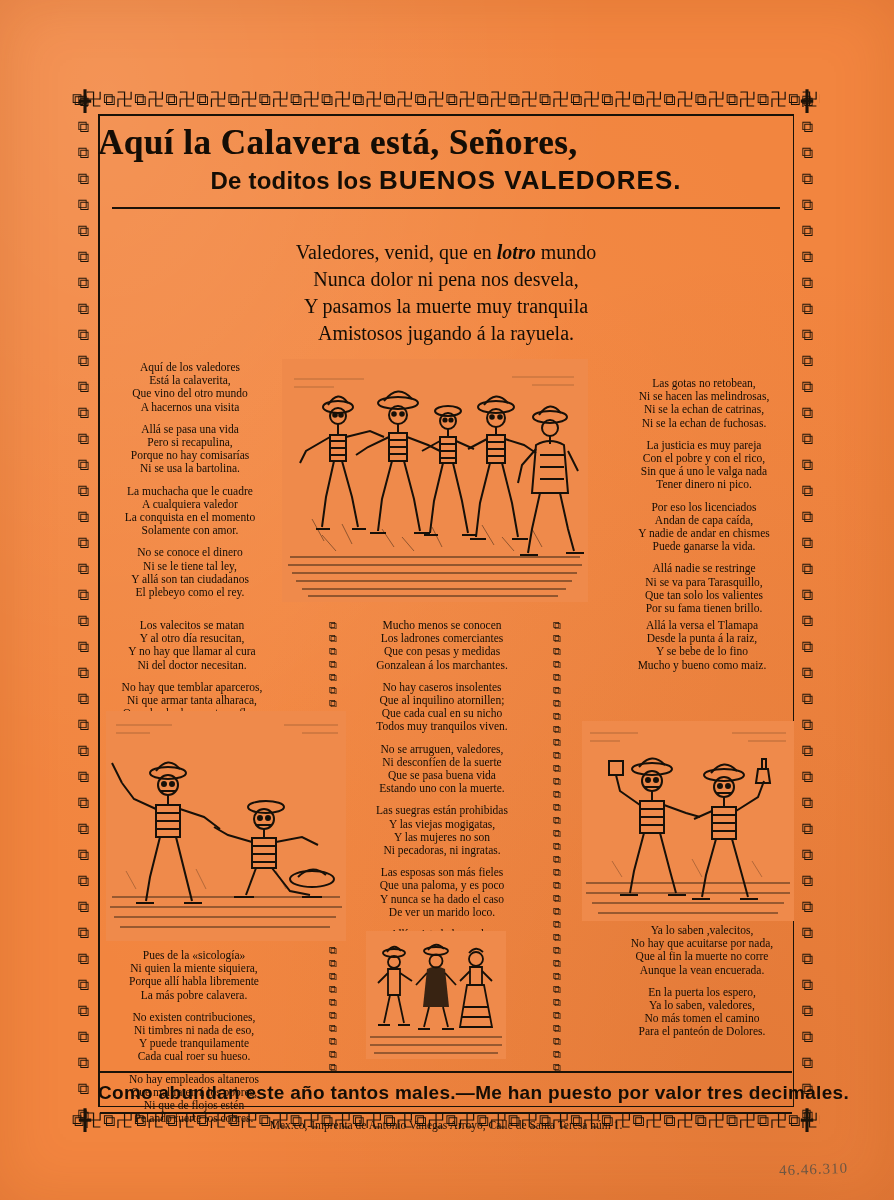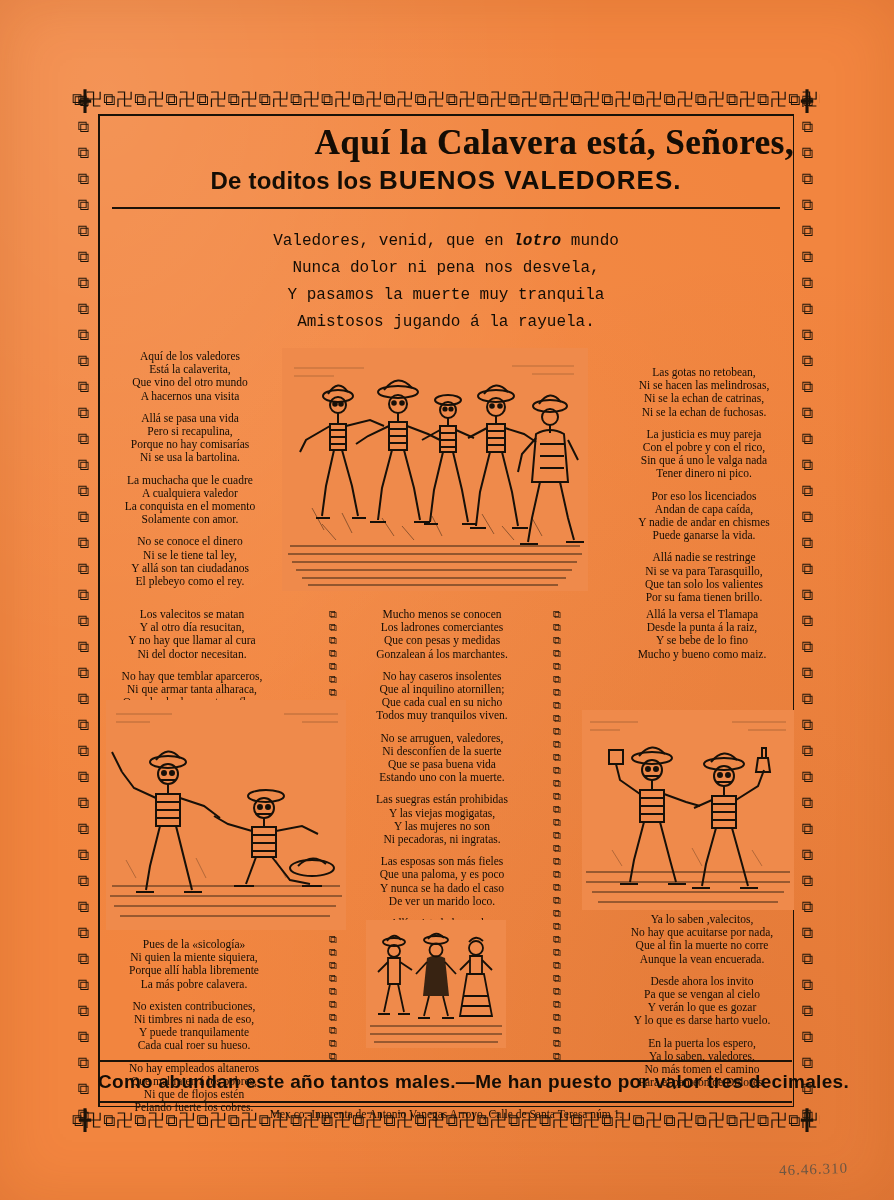--- a/index.html
+++ b/index.html
@@ -83,21 +83,21 @@
   
   #content {
     position: absolute;
     left: 98px; top: 112px;
     width: 696px;
     height: 996px;
     color: #140d05;
   }
 
   #title1 {
-    text-align: right;
+    text-align: left;
     font-family: "Liberation Serif", serif;
     font-weight: bold;
     font-size: 35px;
     letter-spacing: 0.5px;
     margin-top: 10px;
     line-height: 42px;
     text-shadow: 0.4px 0 0 rgba(20,13,5,0.55);
   }
   #title2 {
     text-align: center;
@@ -112,24 +112,24 @@
     font-size: 26px;
     letter-spacing: 1px;
   }
   .rule {
     height: 2px;
     background: #1b1208;
     margin: 12px 14px 0 14px;
   }
   #stanza-intro {
     text-align: center;
-    font-size: 16px;
+    font-size: 20px;
     line-height: 27px;
-    margin-top: 19px;
-    font-family: Liberation Mono, monospace;
+    margin-top: 30px;
+    font-family: Liberation Serif, serif;
   }
   #stanza-intro i { font-weight: bold; font-style: italic; }
 
   
   #upper {
     position: relative;
     margin-top: 14px;
     height: 252px;
   }
   .col-verse {
@@ -682,21 +682,20 @@
               <path d="M134 118 L124 154 L120 176"></path>
               <path d="M150 118 L160 154 L166 176"></path>
               <path d="M110 178 h18 M158 178 h18"></path>
             </g>
           </svg>
         </div>
       </div>
 
       <div id="low-right-text2" class="col-verse">
         <p>Ya lo saben ,valecitos,<br>No hay que acuitarse por nada,<br>Que al fin la muerte no corre<br>Aunque la vean encuerada.</p>
-        <p>Desde ahora los invito<br>Pa que se vengan al cielo<br>Y verán lo que es gozar<br>Y lo que es darse harto vuelo.</p>
         <p>En la puerta los espero,<br>Ya lo saben, valedores,<br>No más tomen el camino<br>Para el panteón de Dolores.</p>
       </div>
     </div>
 
     <div>
       <div id="footer-rule-top"></div>
       <div id="footer-line">Como   abundan  este año tantos  males.—Me han  puesto  por  valor   tres decimales.</div>
       <div id="footer-rule-bot"></div>
       <div id="imprint">Mex.co,‑Imprenta de Antonio Vanegas Arroyo, Calle de Santa Teresa núm 1.</div>
     </div>

